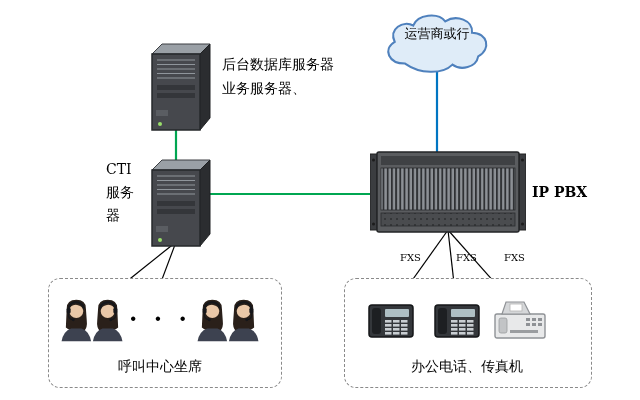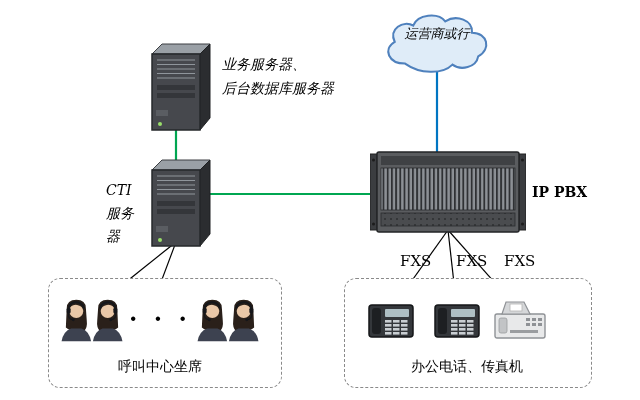--- a/index.html
+++ b/index.html
@@ -6,26 +6,26 @@
   #canvas{
     position:relative;width:640px;height:400px;background:#ffffff;overflow:hidden;
     font-family:"DejaVu Serif","Liberation Serif",serif;color:#000;
   }
   svg{display:block;}
   
   #links{position:absolute;left:0;top:0;z-index:1;}
   
   .node{position:absolute;z-index:3;}
   .label{position:absolute;z-index:4;color:#000;}
-  .label-lines div{white-space:nowrap;font-style:italic;}
+  .label-lines div{white-space:nowrap;}
   .app-label{left:222px;top:52px;font-size:14px;line-height:24px;}
-  .cti-label{left:106px;top:158px;font-size:14px;line-height:23px;margin-top:21px;}
+  .cti-label{left:106px;top:158px;font-size:14px;line-height:23px;}
   .cloud-label{left:378px;top:24px;width:118px;text-align:center;font-size:13px;line-height:19px;z-index:5;}
   .pbx-label{left:532px;top:184px;font-size:14px;font-weight:bold;}
-  .fxs{font-size:15px;z-index:4;background:transparent;}
+  .fxs{font-size:10px;z-index:4;background:transparent;}
   .zone{
     position:absolute;z-index:2;border:1.6px dashed #8a8a8a;border-radius:12px;background:#ffffff;
   }
   .zone-label{position:absolute;z-index:4;text-align:center;font-size:14px;}
   .ellipsis{position:absolute;z-index:4;font-size:24px;font-weight:bold;letter-spacing:4px;text-align:center;}
 </style>
 </head>
 <body>
 
 <div id="canvas">
@@ -167,22 +167,22 @@
       <use href="#phone"></use>
     </svg>
   <svg class="node" style="left:434px;top:300px;" width="46" height="40">
       <use href="#phone"></use>
     </svg>
   <svg class="node" style="left:494px;top:298px;" width="52" height="42">
       <use href="#fax"></use>
     </svg>
 
   <div class="label app-label label-lines">
+    <div>后台数据库服务器</div>
     <div>业务服务器、</div>
-    <div>后台数据库服务器</div>
   </div>
 
   <div class="label cti-label label-lines">
     <div>CTI</div>
     <div>服务</div>
     <div>器</div>
   </div>
 
   <div class="label cloud-label label-lines">
     <div>运营商或行</div>

